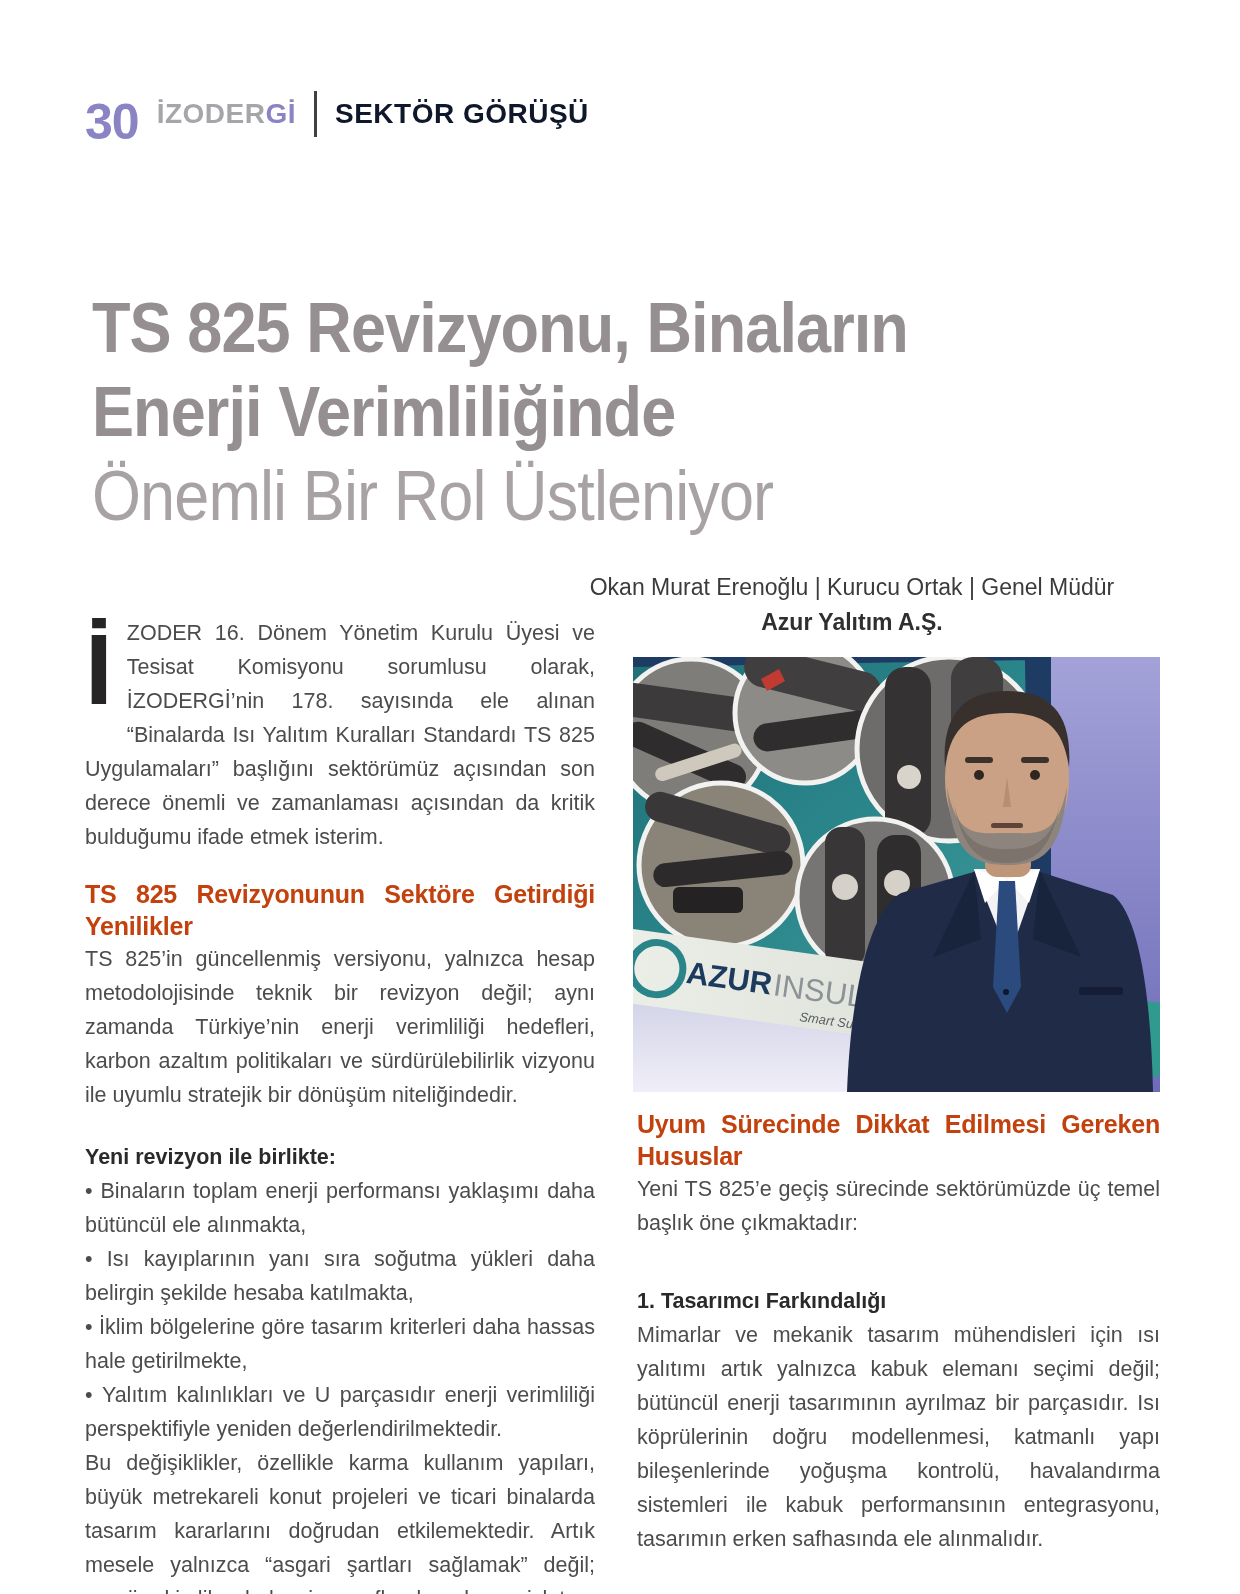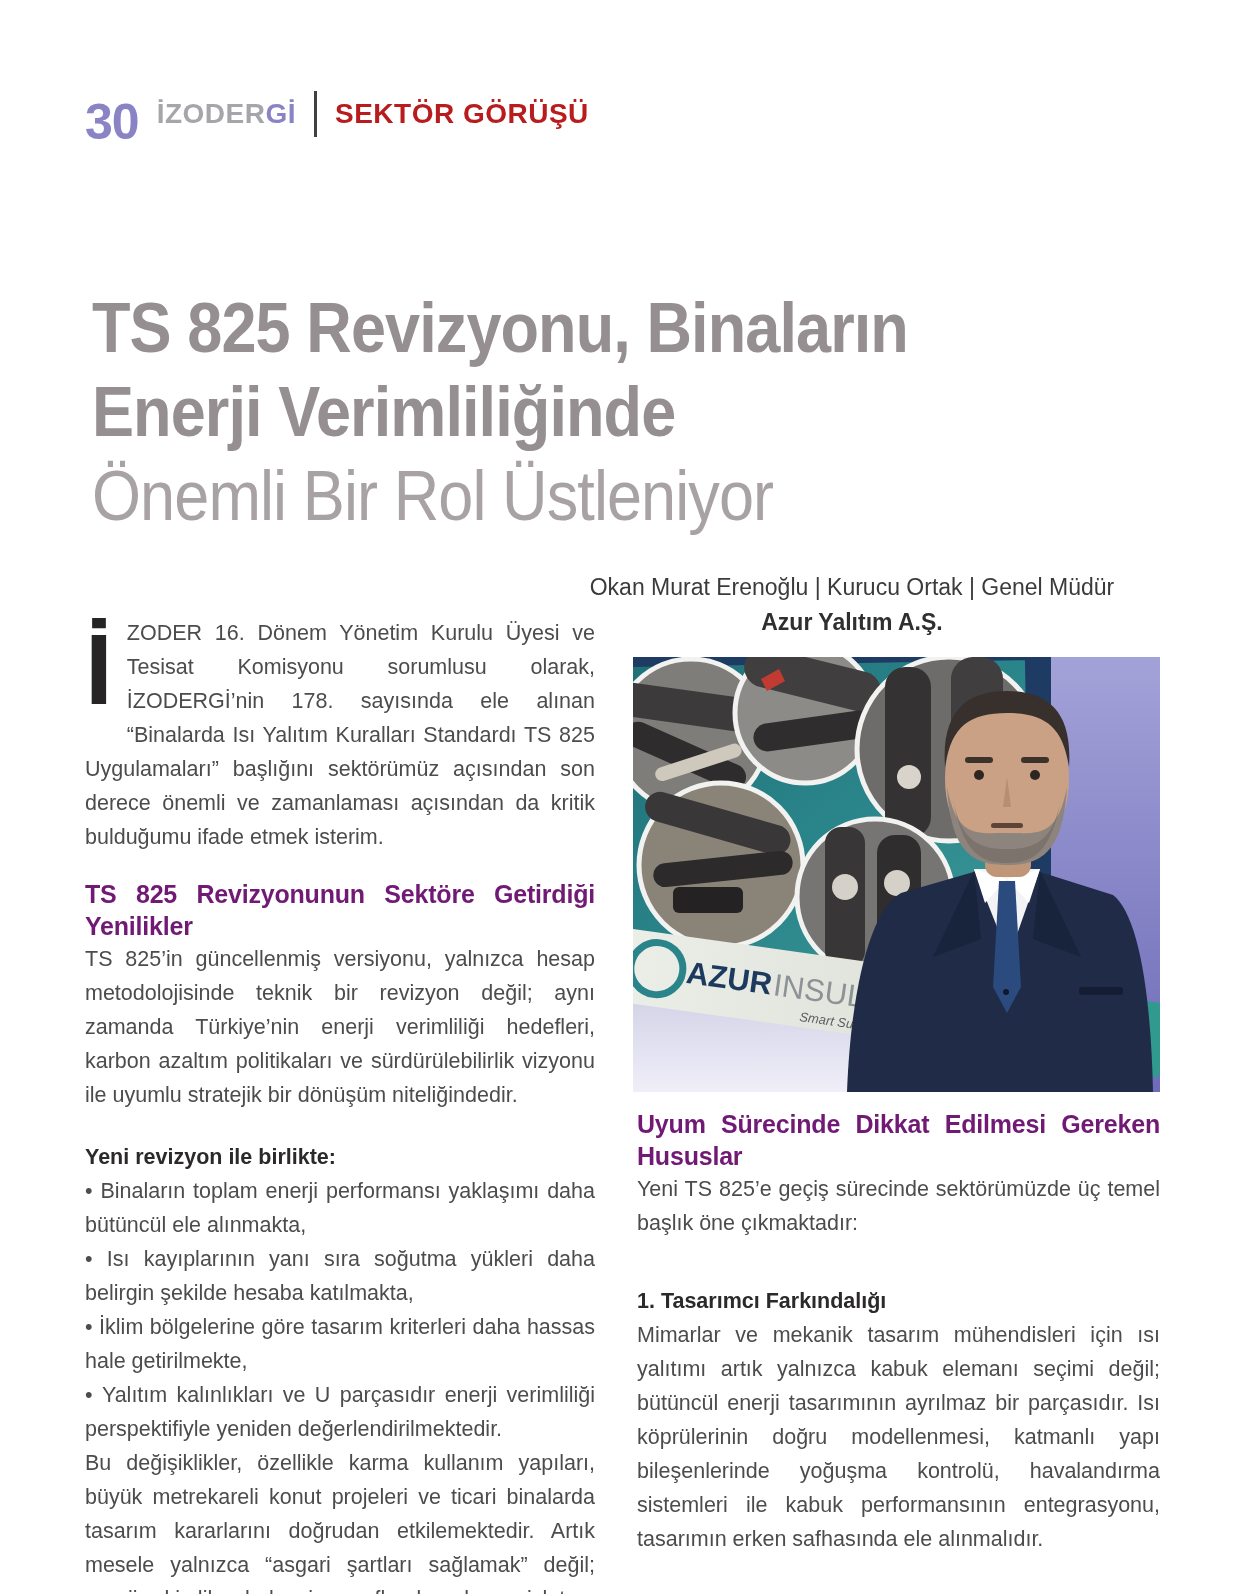--- a/index.html
+++ b/index.html
@@ -8,41 +8,41 @@
     font-family:"Liberation Sans","DejaVu Sans",sans-serif;
     -webkit-font-smoothing:antialiased;overflow:hidden;
   }
   
   .page-header{position:absolute;left:85px;top:80px;display:flex;align-items:center;gap:18px;}
   .page-number{font-size:50px;font-weight:bold;color:#8a84c5;letter-spacing:-1px;line-height:1;margin-top:17px;}
   .magazine-name{font-size:28px;font-weight:bold;letter-spacing:.5px;line-height:1;}
   .magazine-name .gray{color:#a4a6a9;text-align:right;}
   .magazine-name .accent{color:#8a84c5;}
   .header-divider{width:3px;height:46px;background:#414042;}
-  .section-label{font-size:28px;font-weight:bold;color:#b91c1c;letter-spacing:.5px;line-height:1;}
+  .section-label{font-size:28px;font-weight:bold;color:#0f172a;letter-spacing:.5px;line-height:1;}
   
   .title-block{position:absolute;left:92px;top:286px;width:1100px;}
   .title-line{display:block;white-space:nowrap;transform:scaleX(.9);transform-origin:0 50%;
     font-size:70px;line-height:84px;letter-spacing:-1px;}
   .title-bold{font-weight:bold;color:#958f91;}
   .title-light{font-weight:normal;color:#a8a2a5;}
   
   .byline{position:absolute;right:78px;top:570px;width:620px;text-align:center;
     font-size:23px;line-height:35px;color:#3b3b3d;}
   .byline .company{font-weight:bold;color:#2f2f31;}
   
   .photo-frame{position:absolute;left:633px;top:657px;width:527px;height:435px;overflow:hidden;}
   .photo-frame svg{display:block;}
   
   .col{position:absolute;color:#4c4c4e;font-size:21.5px;line-height:34px;}
   .col p{margin:0;text-align:justify;text-align-last:left;}
   .col-left{left:85px;top:616px;width:510px;}
   .col-right{left:637px;top:1108px;width:523px;}
   h2.article-heading{
-    margin:0;font-size:25px;line-height:32px;font-weight:bold;color:#701a75;
+    margin:0;font-size:25px;line-height:32px;font-weight:bold;color:#c2410c;
     text-align:justify;text-align-last:left;letter-spacing:-.2px;
   }
   .lead-in{font-weight:bold;color:#2b2929;}
   .dropcap{
     float:left;font-weight:bold;color:#262424;
     font-size:100px;line-height:86px;height:104px;
     padding-top:10px;margin:0 14px 0 0;
   }
   p.bullet::before{content:"\2022\00a0";}
   .sp-28{height:28px;}

